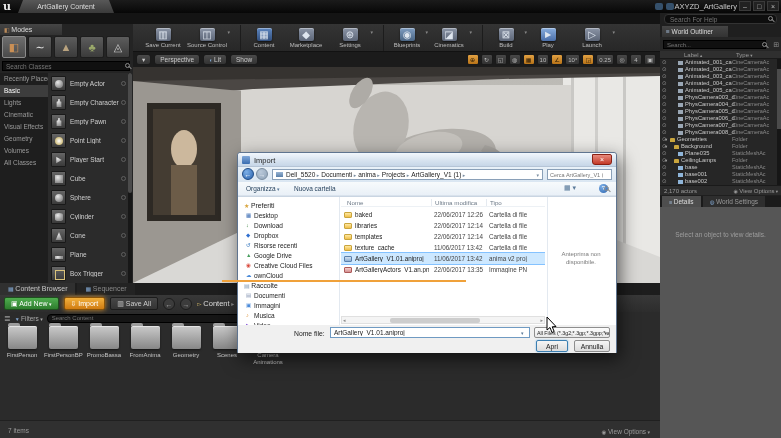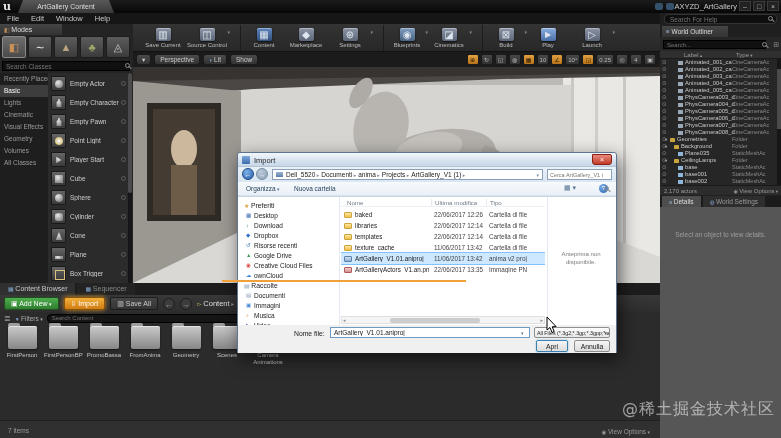--- a/index.html
+++ b/index.html
@@ -240,26 +240,20 @@
     <span id="ue-logo">u</span>
     <div class="wtab">ArtGallery Content</div>
     <span class="chatdot" style="left:655px"></span>
     <span class="chatdot" style="left:666px"></span>
     <span id="win-title">AXYZD_ArtGallery</span>
     <span class="winbtn" style="right:30px">–</span>
     <span class="winbtn" style="right:16px">□</span>
     <span class="winbtn" style="right:2px">×</span>
   </div>
 
-  <div id="menubar">
-    <span class="menu-item">File</span>
-      <span class="menu-item">Edit</span>
-      <span class="menu-item">Window</span>
-      <span class="menu-item">Help</span>
-  </div>
 
   <div id="main-toolbar">
     <div class="tbtn i-save">
         <span class="tico"></span>
         <span class="tlbl">Save Current</span>
       </div>
       <div class="tbtn i-source caret">
         <span class="tico"></span>
         <span class="tlbl">Source Control</span>
       </div>
@@ -735,14 +729,13 @@
       <span class="wbtn" id="btn-annulla">Annulla</span>
     </div>
   </div>
 
   <div id="hl-line"></div>
 
   <svg id="cursor" width="12" height="17" viewBox="0 0 12 17">
     <polygon points="1,0 1,13 4,10.5 6,15.5 8.2,14.5 6.2,9.8 10,9.5" fill="#fff" stroke="#000" stroke-width="1"></polygon>
   </svg>
 
-  <div id="watermark">@稀土掘金技术社区</div>
 </div>
 
 </body></html>

